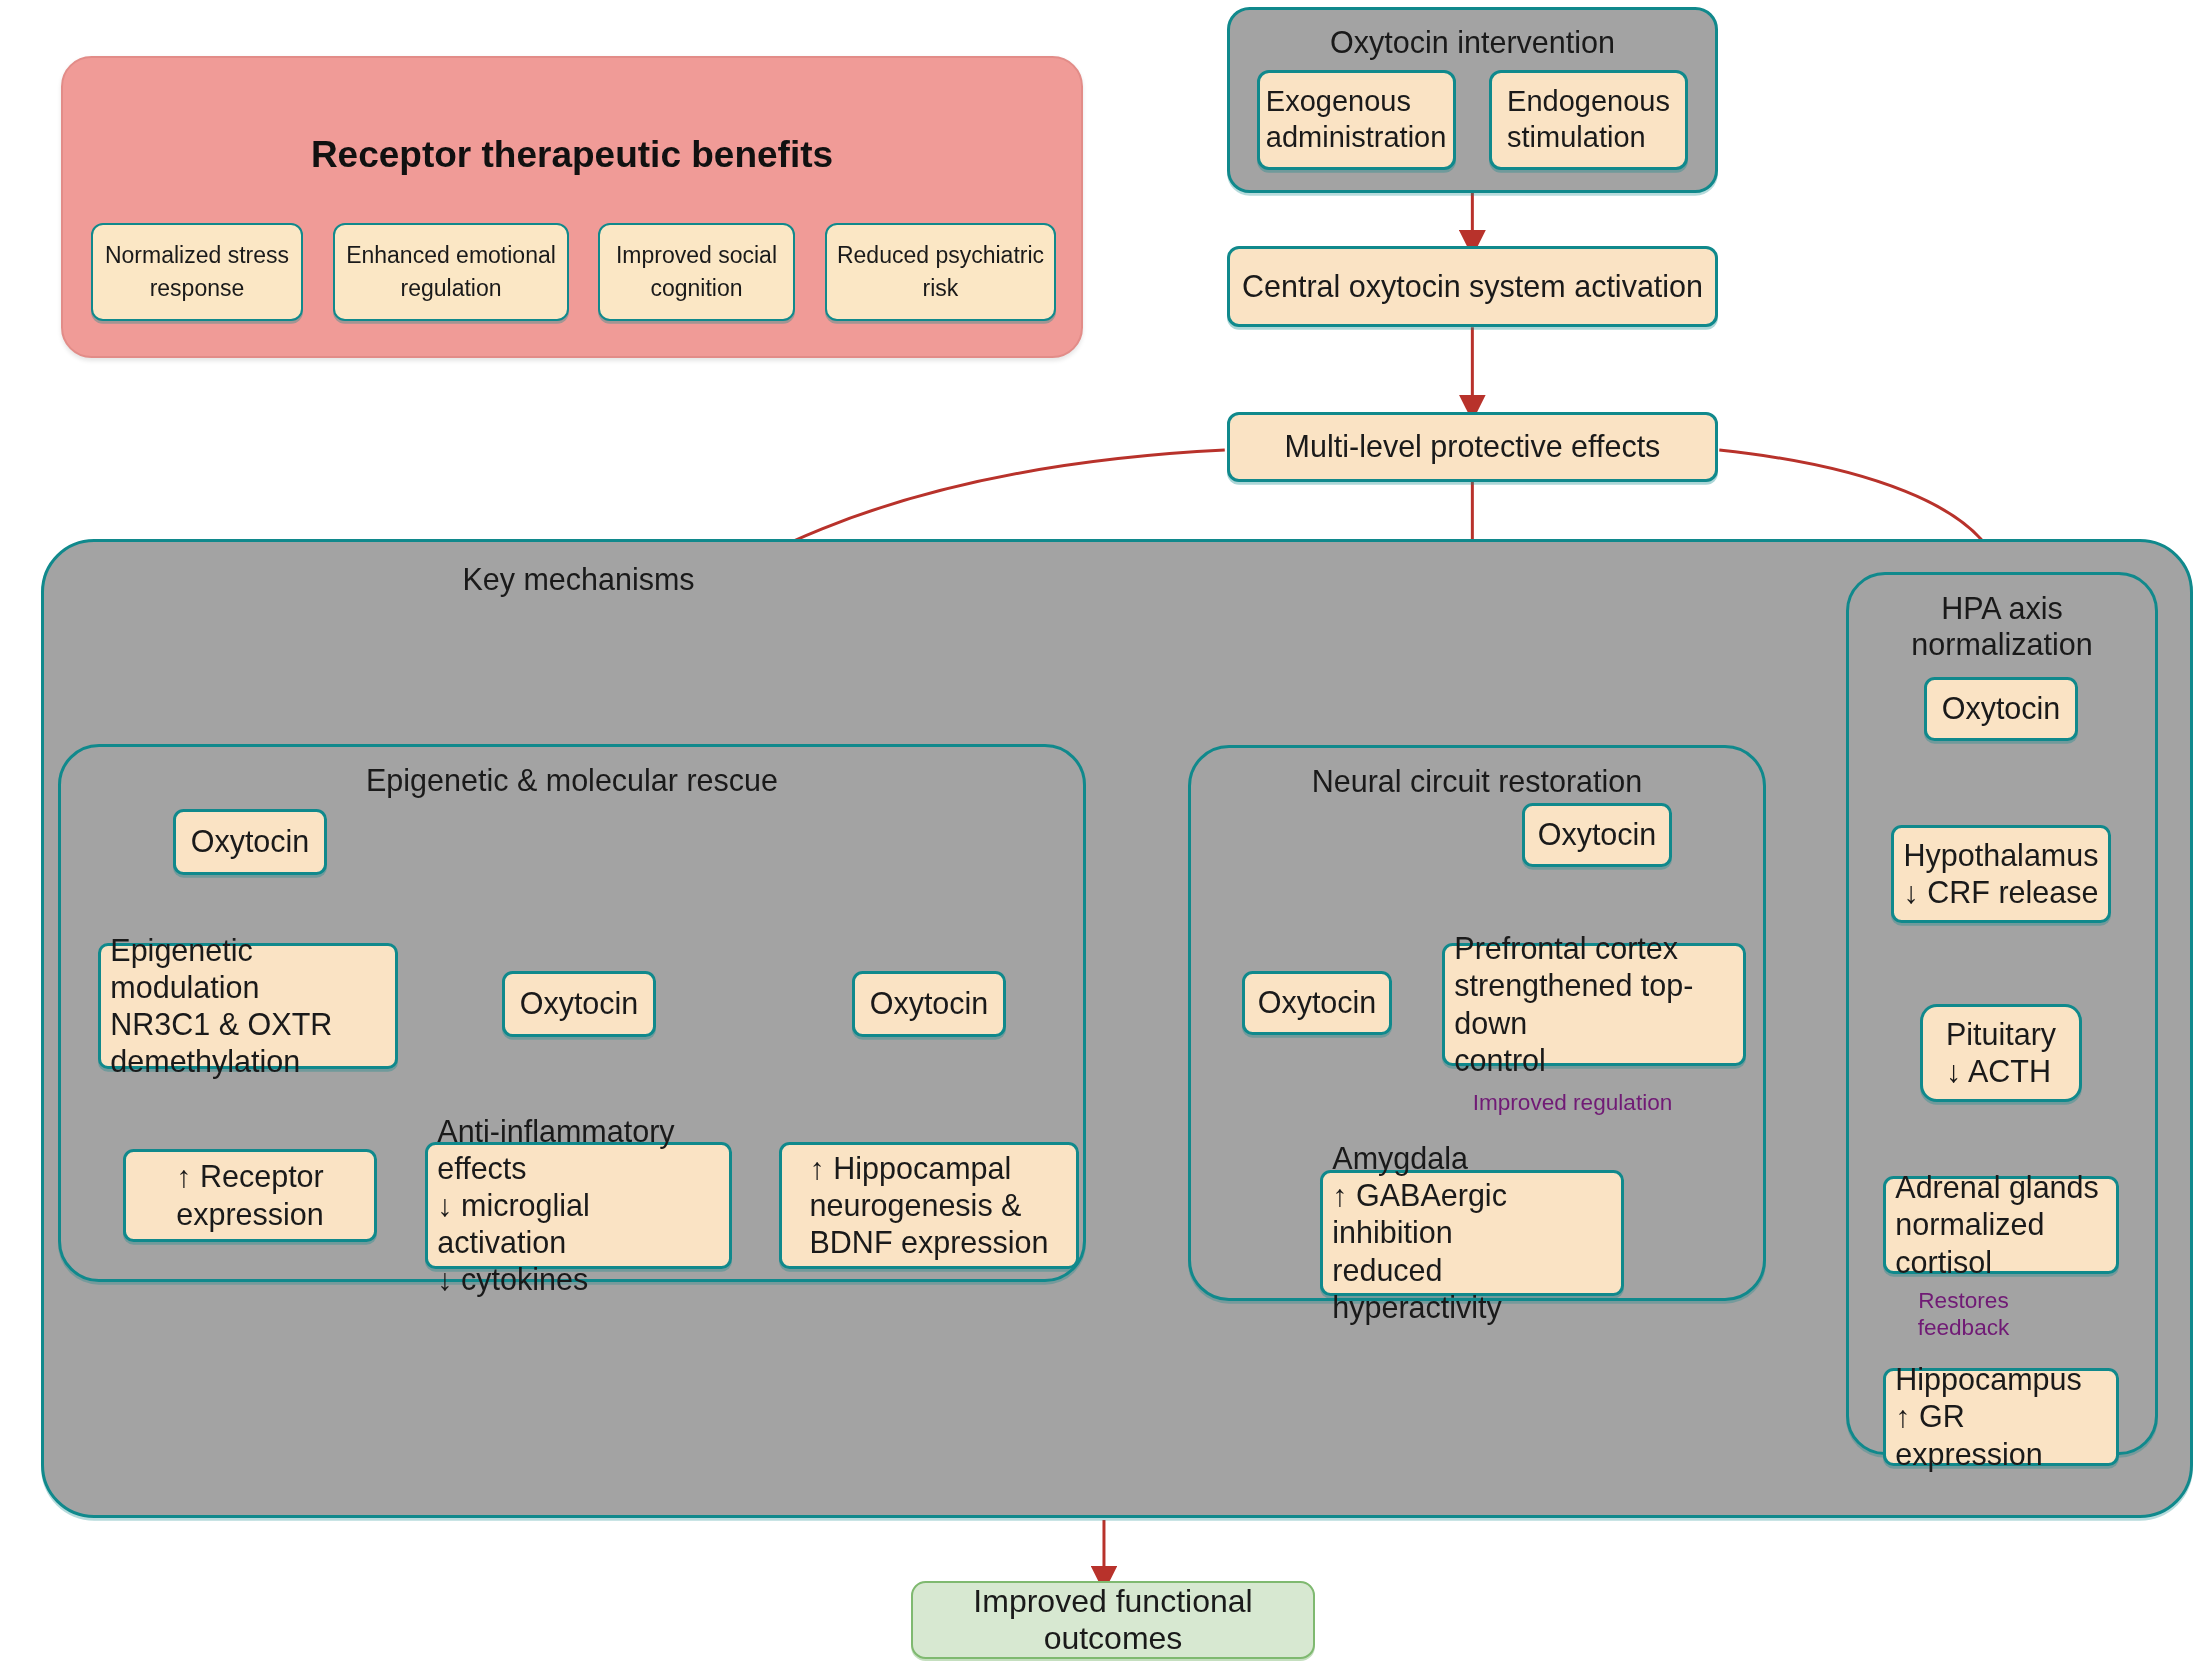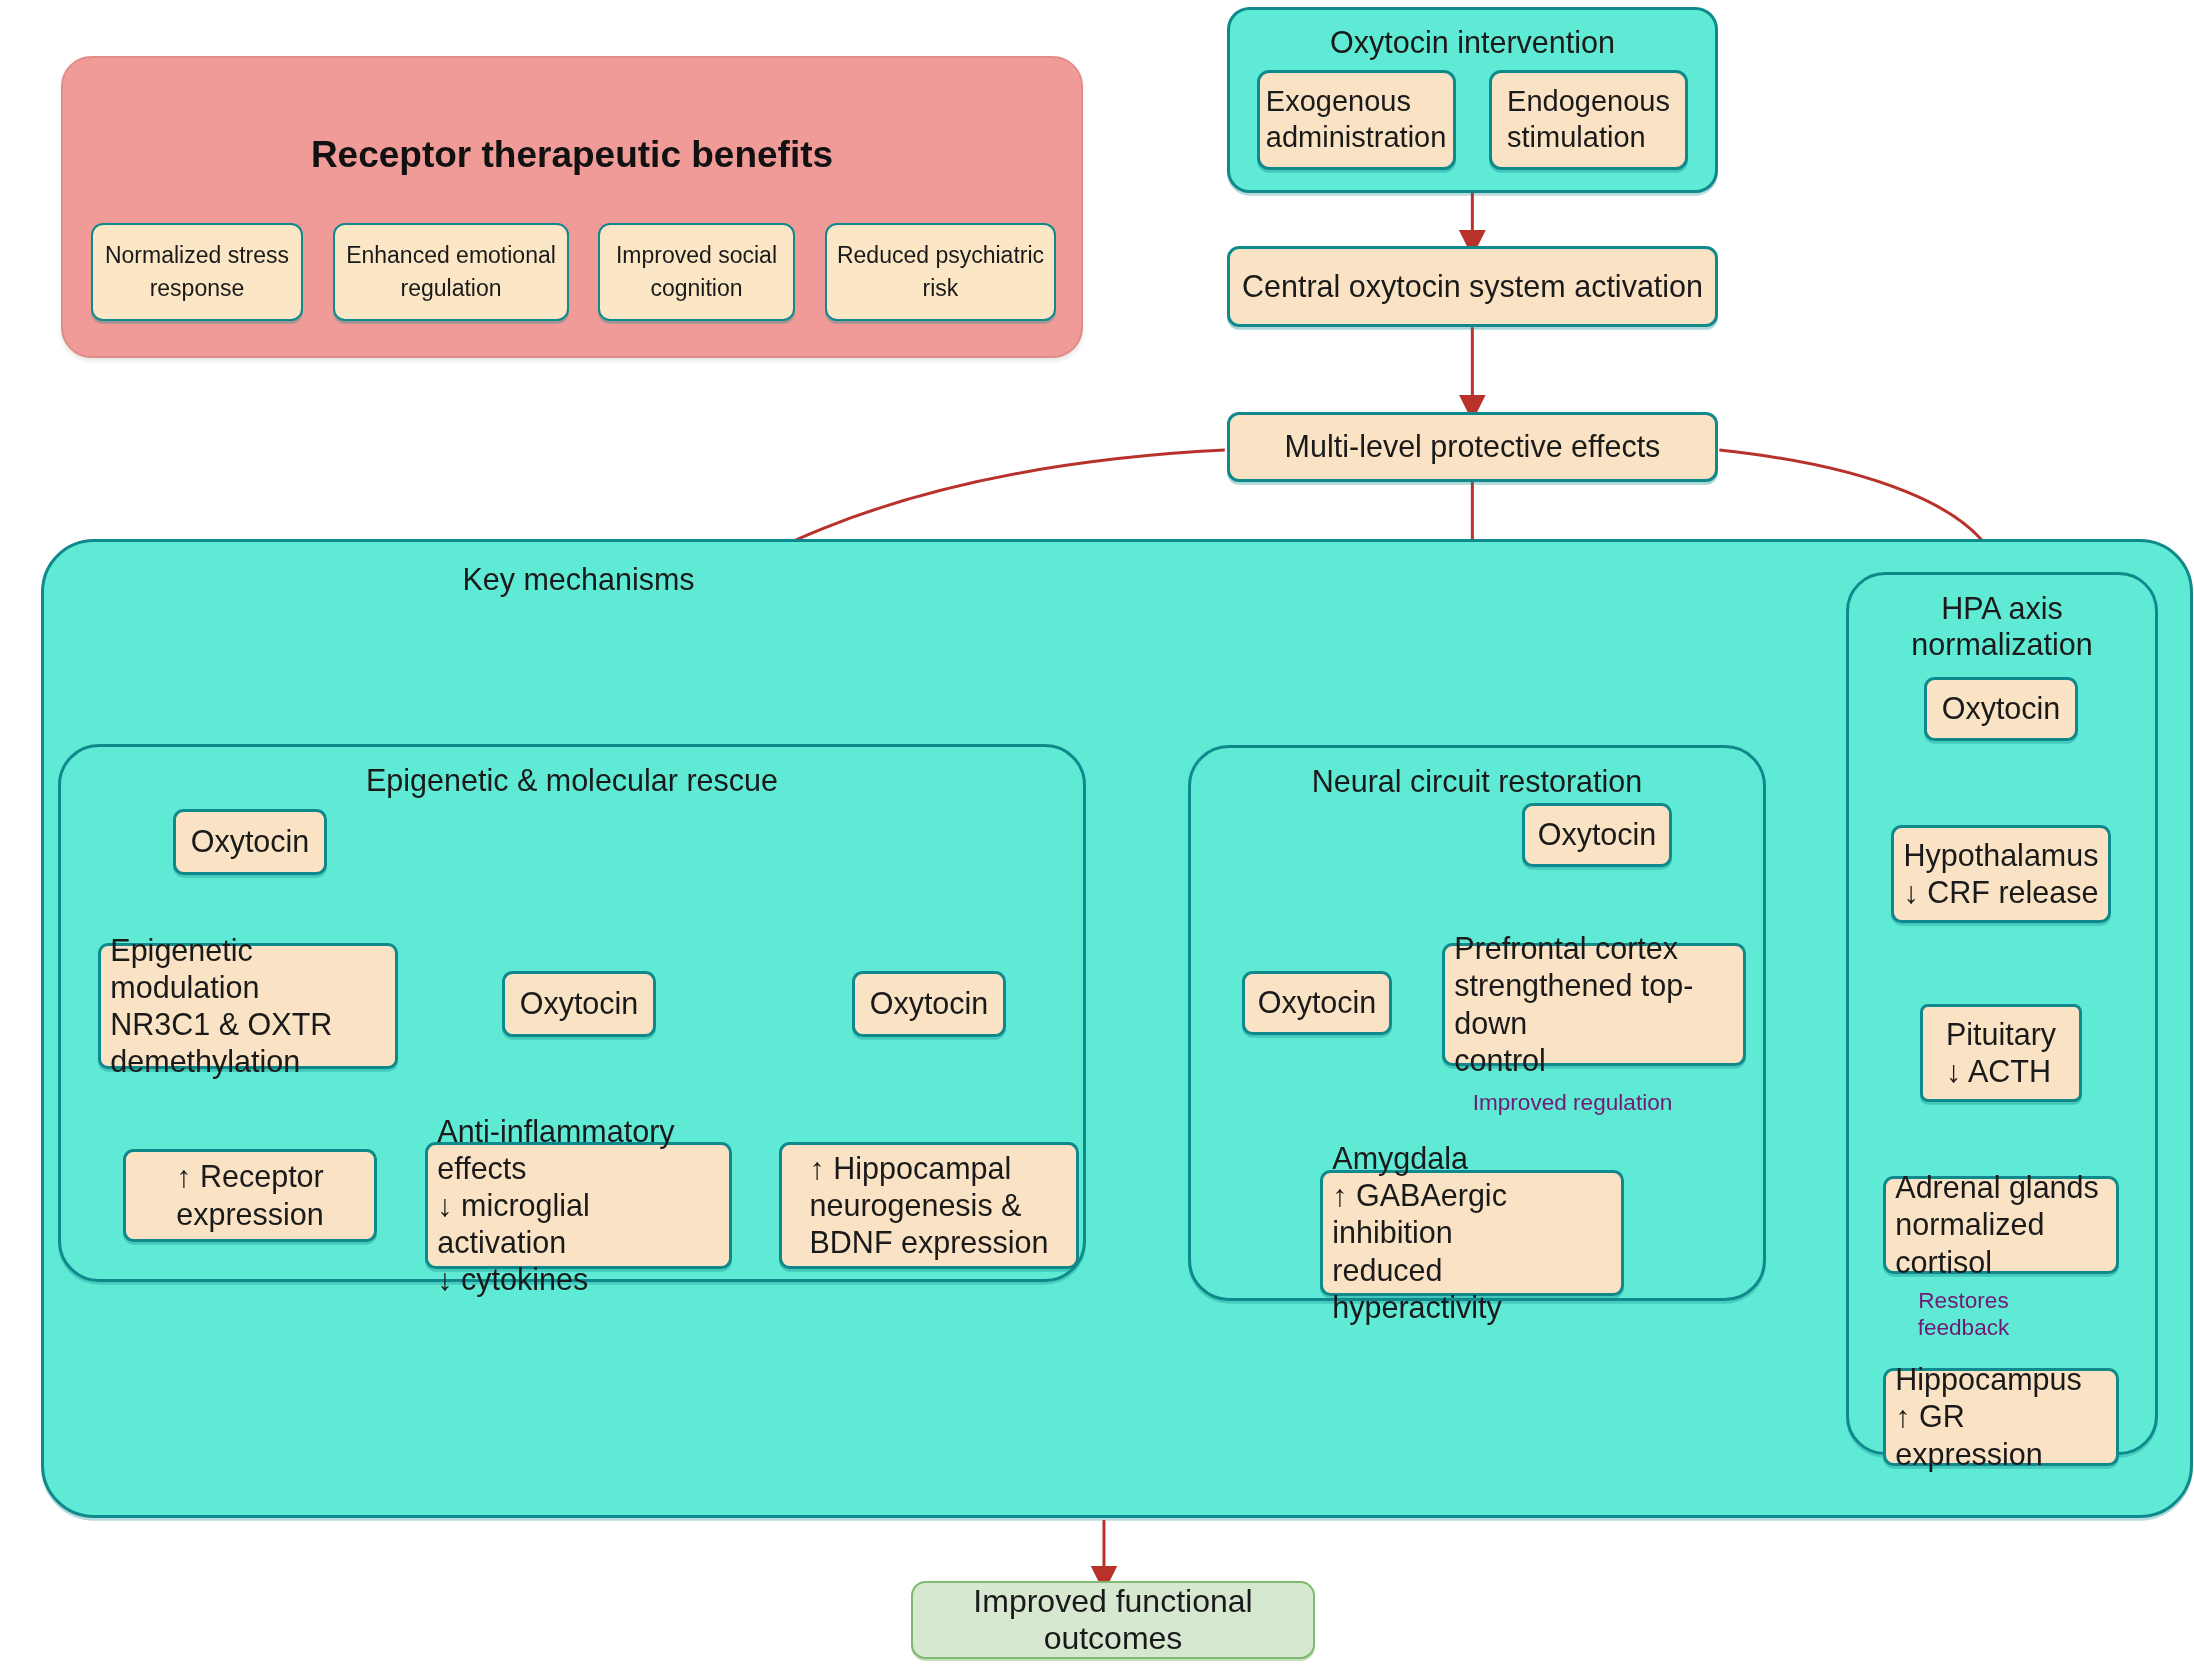--- a/index.html
+++ b/index.html
@@ -26,21 +26,21 @@
     justify-content:center;
     line-height:1.22;
     font-size:30.5px;
     padding:4px 9.3px;
     box-shadow:0 2.7px 0 rgba(16,137,140,.35);
   }
   
   .group{
     position:absolute;
     box-sizing:border-box;
-    background:#5eead4;
+    background:#a3a3a3;
     border:3.3px solid #10898C;
     border-radius:40px;
     box-shadow:0 2.7px 0 rgba(16,137,140,.30);
   }
   .group > .glabel{
     position:absolute;
     left:0;right:0;
     text-align:center;
     font-size:30.5px;
     line-height:1.2;
@@ -205,21 +205,21 @@
 reduced hyperactivity</div>
   <div class="edge-label" style="left:1453px; top:1089px; width:239px;">Improved regulation</div>
 
   <div class="group" style="left:1846px; top:572px; width:312px; height:883px; border-radius:39px;">
     <div class="glabel" style="top: 14.6px; white-space: pre-line;">HPA axis
 normalization</div>
   </div>
   <div class="node" style="left:1924px; top:677px; width:154px; height:64px; border-radius:10.6px;">Oxytocin</div>
   <div class="node" style="left: 1891px; top: 825px; width: 220px; height: 98px; border-radius: 10.6px; white-space: pre-line;">Hypothalamus
 ↓ CRF release</div>
-  <div class="node" style="left: 1920px; top: 1004px; width: 162px; height: 98px; border-radius: 8px; white-space: pre-line;">Pituitary
+  <div class="node" style="left: 1920px; top: 1004px; width: 162px; height: 98px; border-radius: 17px; white-space: pre-line;">Pituitary
 ↓ ACTH</div>
   <div class="node" style="left: 1883px; top: 1176px; width: 236px; height: 98px; border-radius: 10.6px; white-space: pre-line;">Adrenal glands
 normalized cortisol</div>
   <div class="edge-label" style="left: 1864px; top: 1287px; width: 199px; text-align: center; white-space: pre-line;">Restores
 feedback</div>
   <div class="node" style="left: 1883px; top: 1368px; width: 236px; height: 98px; border-radius: 10.6px; white-space: pre-line;">Hippocampus
 ↑ GR expression</div>
 
   <div class="outcome" style="left:911px; top:1581px; width:404px; height:78px;">Improved functional outcomes</div>
 

